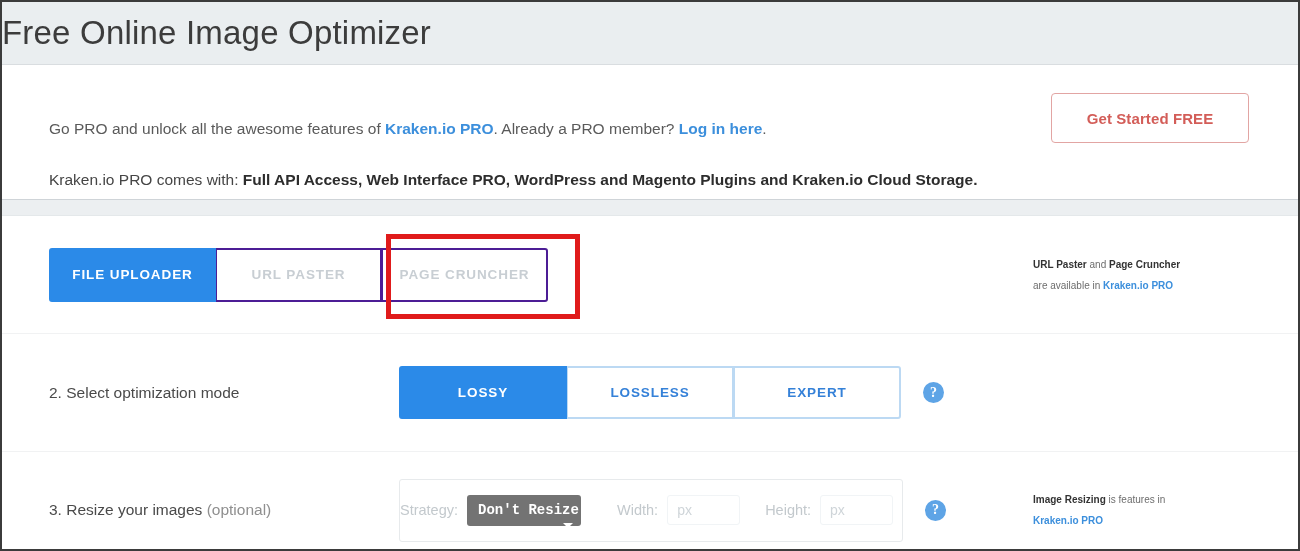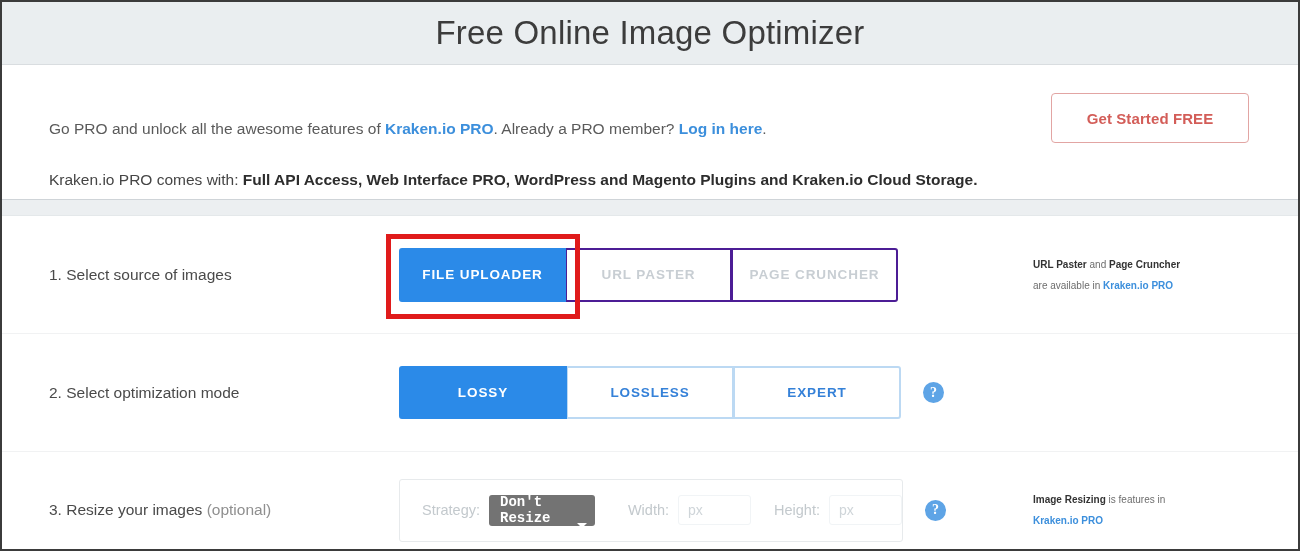--- a/index.html
+++ b/index.html
@@ -20,21 +20,21 @@
     overflow: hidden;
   }
 
   
   .page-header {
     height: 63px;
     background: #eaeef0;
     border-bottom: 1px solid #d9dde0;
     display: flex;
     align-items: center;
-    justify-content: center;
+    justify-content: flex-start;
   }
   .page-header .title {
     font-size: 33px;
     font-weight: 400;
     color: #3c3c3c;
     letter-spacing: 0.2px;
   }
 
   
   .pro-banner {
@@ -183,21 +183,20 @@
 
   
   .resize-panel {
     width: 504px;
     height: 63px;
     border: 1px solid #e7eaec;
     border-radius: 3px;
     background: #ffffff;
     display: flex;
     align-items: center;
-    padding-left: 22px;
   }
   .resize-panel .fld-label {
     font-size: 14.5px;
     color: #c3c9cd;
     margin-right: 9px;
     white-space: nowrap;
   }
   .strategy-select {
     position: relative;
     width: 114px;
@@ -253,21 +252,20 @@
     </div>
     <div class="line second">
       <span>Kraken.io PRO comes with: </span><span class="pro-strong">Full API Access, Web Interface PRO, WordPress and Magento Plugins and Kraken.io Cloud Storage.</span>
     </div>
     <div class="get-started-btn">Get Started FREE</div>
   </div>
 
   <div class="separator-band"></div>
 
   <div class="step-row">
-    <div class="step-label">1. Select source of images</div>
     <div class="step-control control-wrap">
       <div class="btn-group group-source">
         <div class="seg-btn active">FILE UPLOADER</div>
         <div class="seg-btn muted">URL PASTER</div>
         <div class="seg-btn muted">PAGE CRUNCHER</div>
       </div>
     </div>
     <div class="step-aside">
       <div><b>URL Paster</b><span> and </span><b>Page Cruncher</b></div>
       <div><span>are available in </span><a href="#">Kraken.io PRO</a></div>

